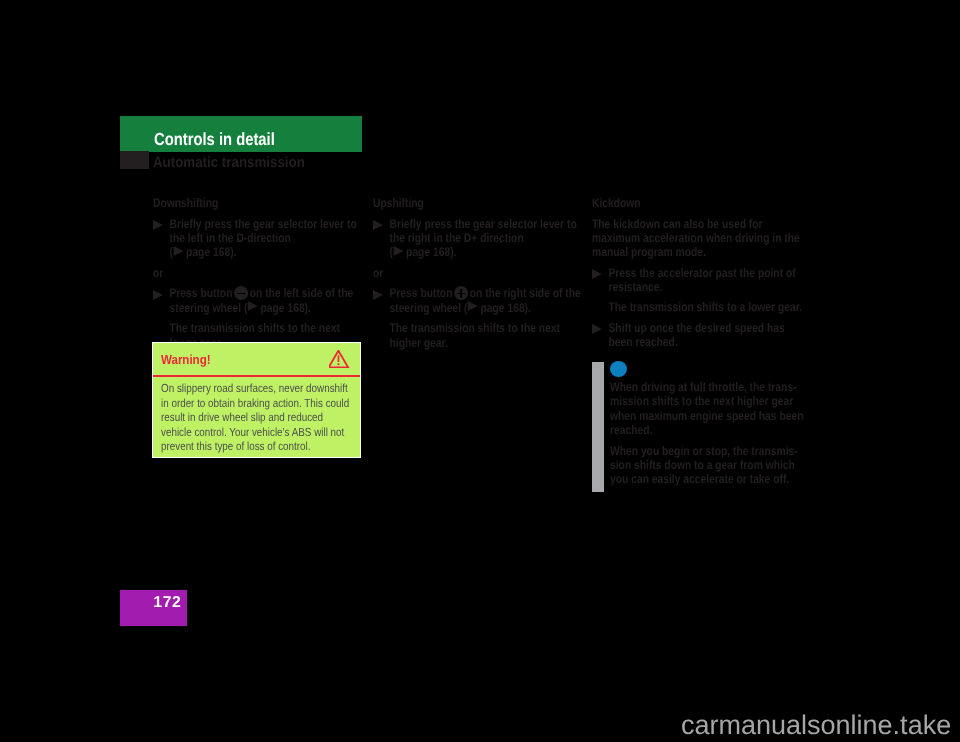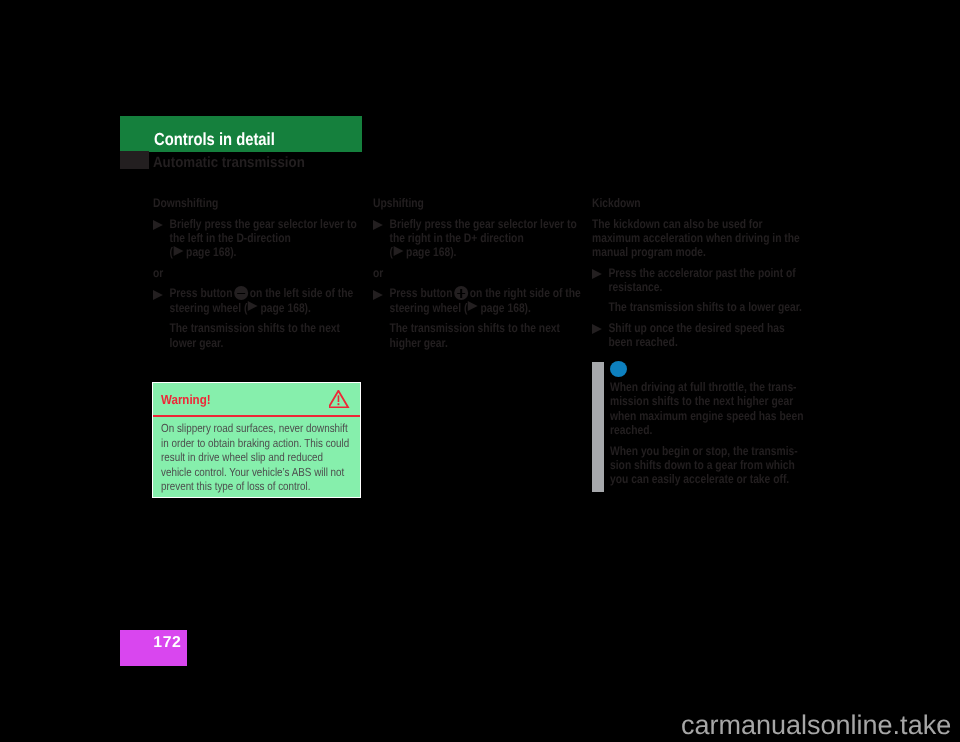--- a/index.html
+++ b/index.html
@@ -33,40 +33,40 @@
       border-left:12px solid #231f20;border-top:5.1px solid transparent;border-bottom:5.1px solid transparent;}
   .circ{display:inline-block;width:14px;height:14px;box-sizing:border-box;position:relative;
       background:#231f20;border-radius:50%;vertical-align:-2.8px;margin:0 3.5px;
       transform:scaleX(1.214);transform-origin:center;}
   .circ i,.circ b{position:absolute;background:#000;display:block;}
   .circ i{left:2.9px;top:6.3px;width:8.2px;height:1.5px;}
   .circ b{left:6.25px;top:2.9px;width:1.5px;height:8.2px;}
   .gap6{margin-top:6px;}
 
   
-  .warning-box{position:absolute;left:152px;top:382px;width:209px;height:116px;background:#86efac;
+  .warning-box{position:absolute;left:152px;top:342px;width:209px;height:116px;background:#bef264;
         box-sizing:border-box;border:1.2px solid #ffffff;}
   .warning-head{position:relative;height:34px;box-sizing:border-box;border-bottom:2px solid #ee2737;}
   .warning-head .wtext{position:absolute;left:7.5px;top:8.5px;color:#ee2737;font-size:13.2px;font-weight:bold;
       transform:scaleX(0.875);transform-origin:left top;}
   .warning-head .wicon{position:absolute;left:176px;top:6.9px;line-height:0;}
   .warning-body{position:absolute;left:7.5px;top:38px;width:226px;color:#4d4d4d;font-size:11.8px;
       line-height:14.6px;transform:scaleX(0.835);transform-origin:left top;}
 
   
   .note-box{position:absolute;left:592px;top:362px;width:256px;}
   .note-bar{position:absolute;left:0;top:0;width:11.5px;height:130px;background:#a6a8ab;}
   .note-dot{position:absolute;left:18px;top:-1px;width:17px;height:16px;border-radius:50%;background:#0d80bf;}
   .note-body{position:absolute;left:18px;top:18px;color:#231f20;font-size:12.5px;
       line-height:14.3px;font-weight:bold;white-space:nowrap;
       transform:scaleX(0.824);transform-origin:left top;}
   .note-body .p2{margin-top:6.5px;}
 
   
-  .page-number{position:absolute;left:120px;top:590px;width:67px;height:36px;background:#d946ef;margin-top:40px;}
+  .page-number{position:absolute;left:120px;top:590px;width:67px;height:36px;background:#a21caf;}
   .page-number .num{position:absolute;right:5.5px;top:4px;color:#ffffff;font-size:15.8px;font-weight:bold;letter-spacing:0.6px;}
 
   
   .watermark{position:absolute;left:681px;top:710px;color:#a6a6a6;font-size:27px;white-space:nowrap;}
 </style>
 </head>
 <body>
 
 <div class="page">
 

